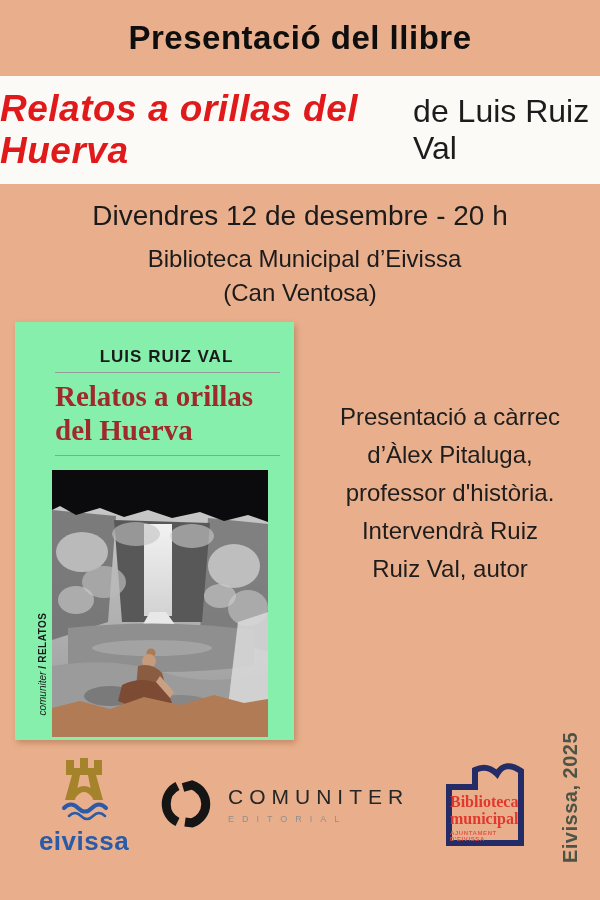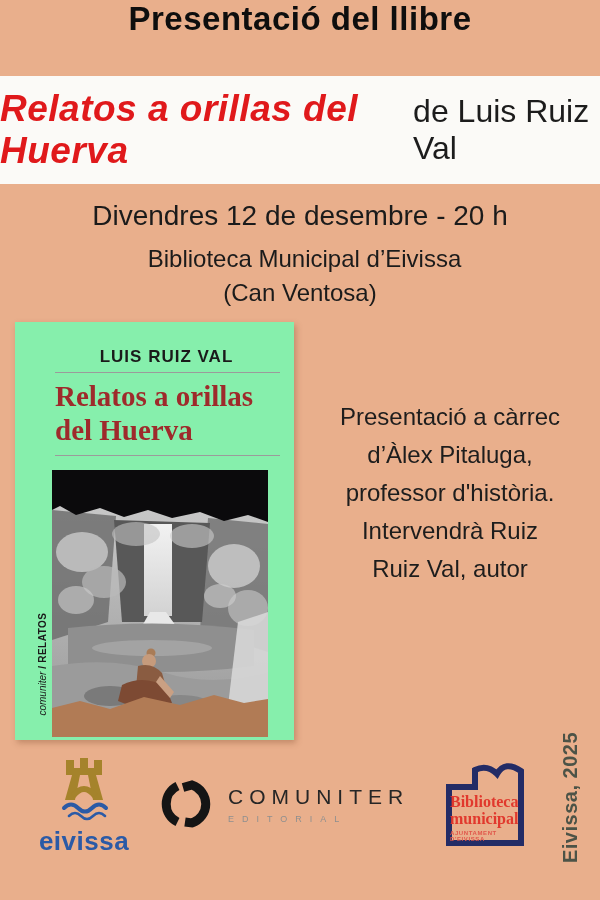--- a/index.html
+++ b/index.html
@@ -4,21 +4,21 @@
 <style>
   html,body{margin:0;padding:0;}
   body{font-family:"Liberation Sans","DejaVu Sans",sans-serif;}
   .poster{
     position:relative;width:600px;height:900px;overflow:hidden;
     background:#E9AF8C;color:#141414;
   }
   
   .banner{
     position:absolute;top:0;left:0;width:600px;height:76px;
-    display:flex;justify-content:center;border-radius:16px;
+    display:flex;align-items:center;justify-content:center;border-radius:16px;
   }
   .banner-title{font-size:33px;font-weight:800;letter-spacing:.5px;color:#0e0e0e;}
   
   .white-band{
     position:absolute;top:76px;left:0;width:600px;height:108px;background:#FBFAF7;
     display:flex;flex-direction:row;align-items:center;justify-content:center;gap:7px;
   }
   .headline{font-size:37px;font-style:italic;font-weight:600;color:#E0191B;letter-spacing:.5px;}
   .author-line{font-size:32px;font-weight:500;color:#1c1c1c;}
   

